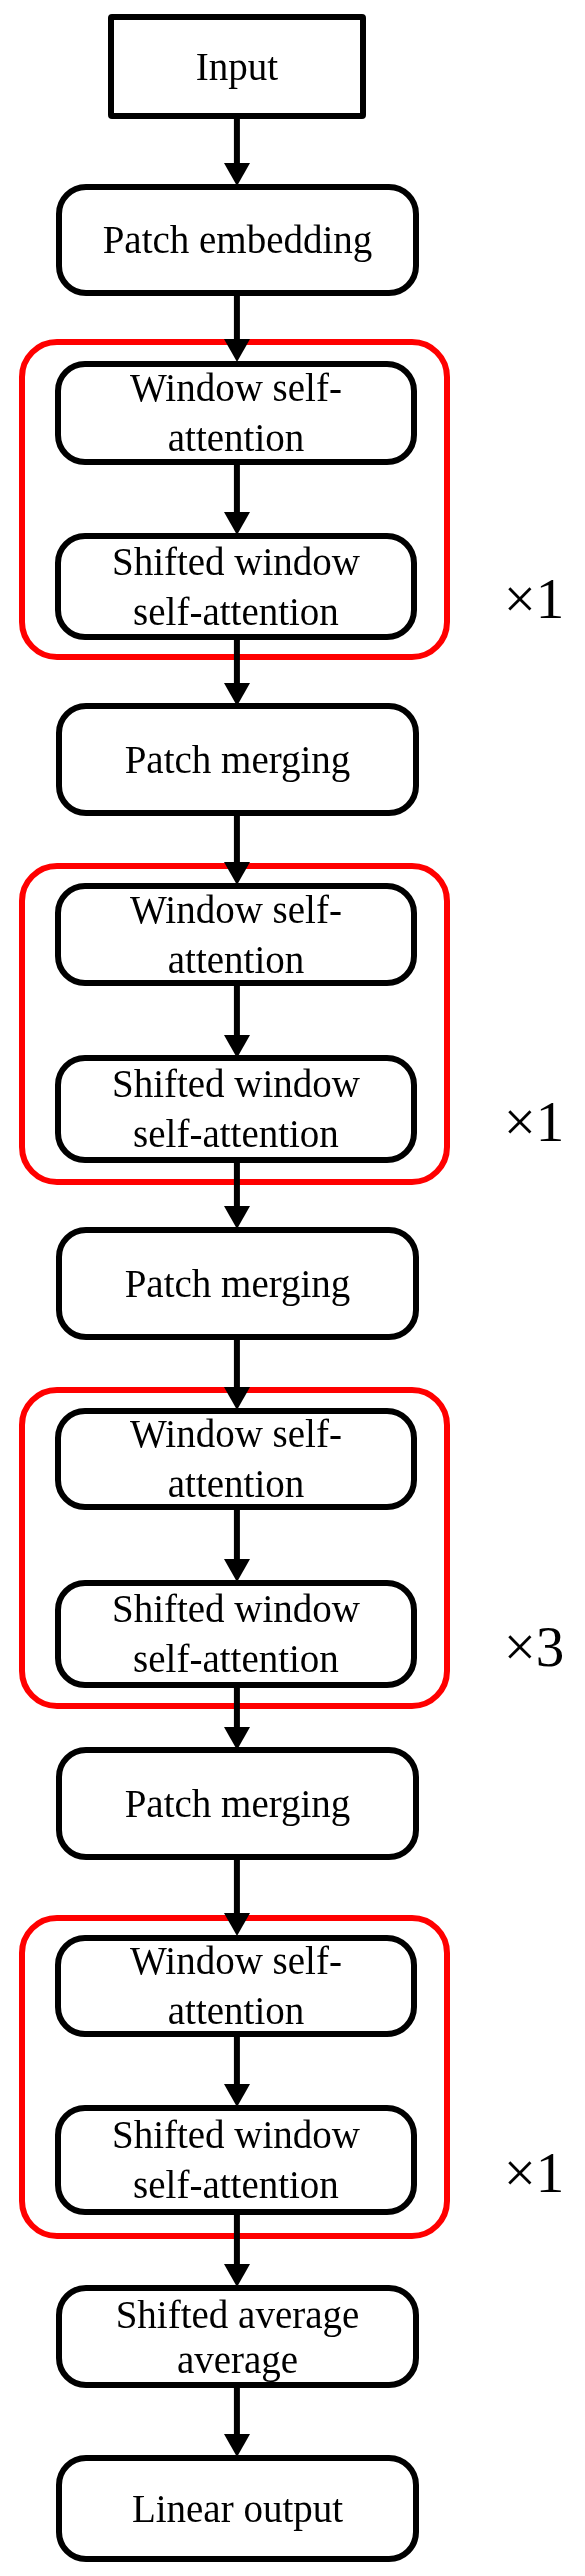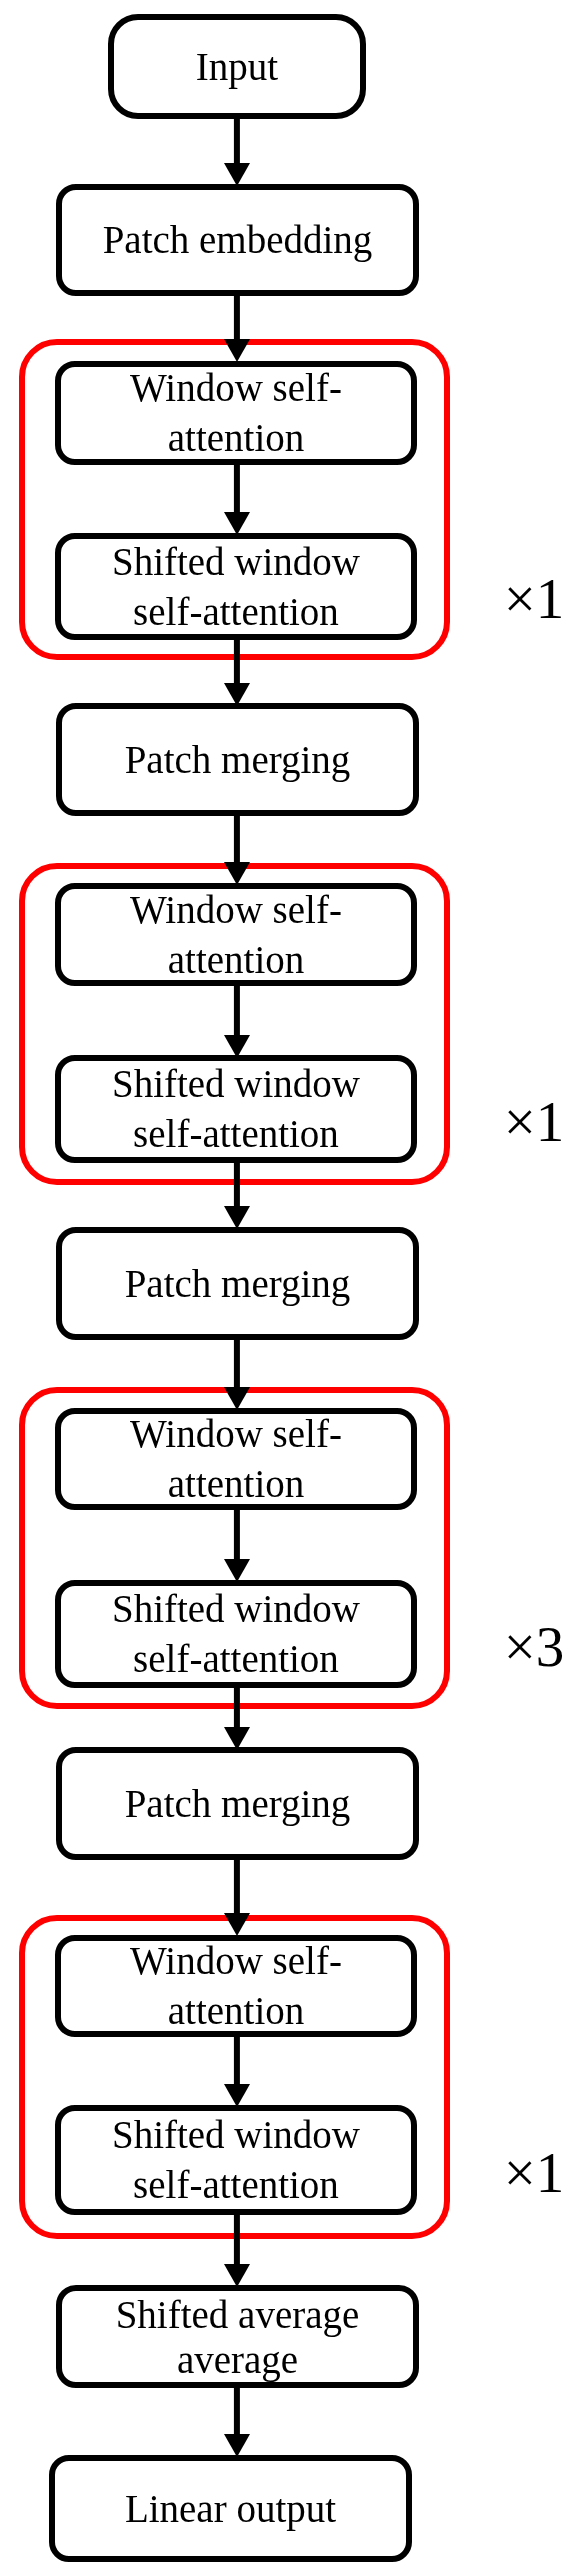--- a/index.html
+++ b/index.html
@@ -8,29 +8,29 @@
     width:586px; height:2576px;
     background:#ffffff;
     font-family:"Liberation Serif", serif;
     color:#000000;
   }
   .node {
     position:absolute;
     box-sizing:border-box;
     background:#ffffff;
     border:6.2px solid #000000;
-    border-radius:20px;
+    border-radius:30px;
     display:flex; flex-direction:column;
     justify-content:center; align-items:center;
     text-align:center;
     font-size:39px;
     line-height:50px;
     z-index:3;
   }
-  .node.input-node { border-radius:30px;text-align:center; }
+  .node.input-node { border-radius:4px;text-align:center; }
   .node.tight { line-height:45px; }
   .stage {
     position:absolute;
     box-sizing:border-box;
     border:6.2px solid #ff0000;
     border-radius:38px;
     background:transparent;
     z-index:1;
   }
   .arrow { position:absolute; width:26px; z-index:2; }
@@ -180,21 +180,21 @@
   <div class="node" style="left:55px; top:2105px; width:362px; height:110px;">
     <span class="line">Shifted window</span>
     <span class="line">self-attention</span>
   </div>
 
   <div class="node tight" style="left:56px; top:2285px; width:363px; height:103px;">
     <span class="line">Shifted average</span>
     <span class="line">average</span>
   </div>
 
-  <div class="node" style="left:49px; top:2455px; width:363px; height:107px;">
+  <div class="node" style="left:56px; top:2455px; width:363px; height:107px;">
     <span class="line">Linear output</span>
   </div>
 
   <div class="multiplier" style="top:565px;">×1</div>
   <div class="multiplier" style="top:1088px;">×1</div>
   <div class="multiplier" style="top:1613px;">×3</div>
   <div class="multiplier" style="top:2139px;">×1</div>
 
 </div>
 

